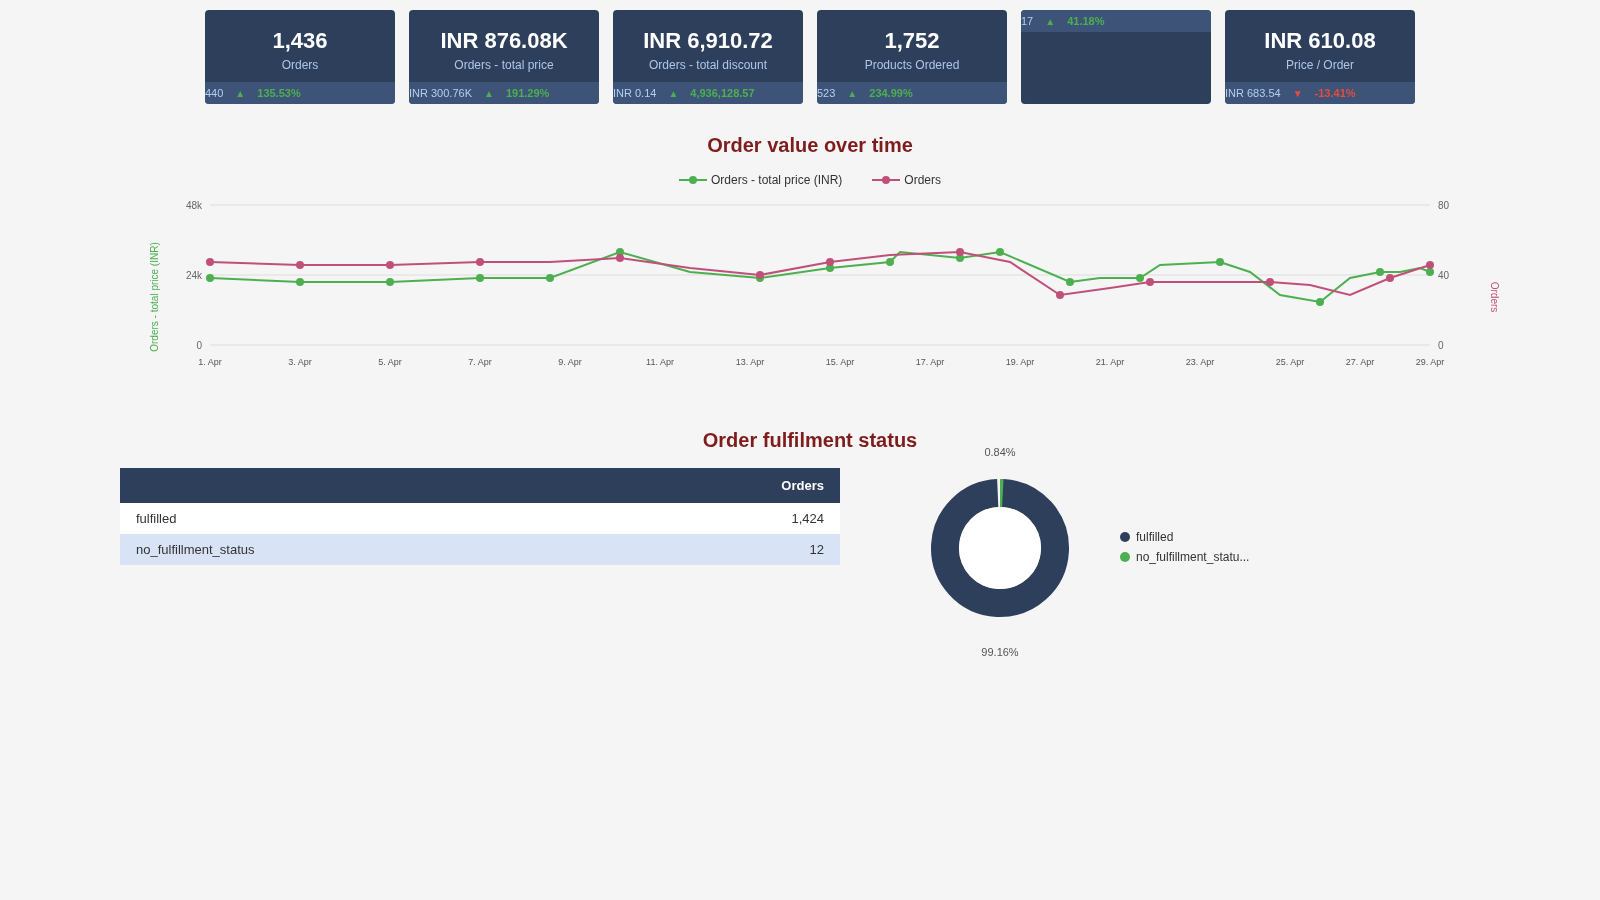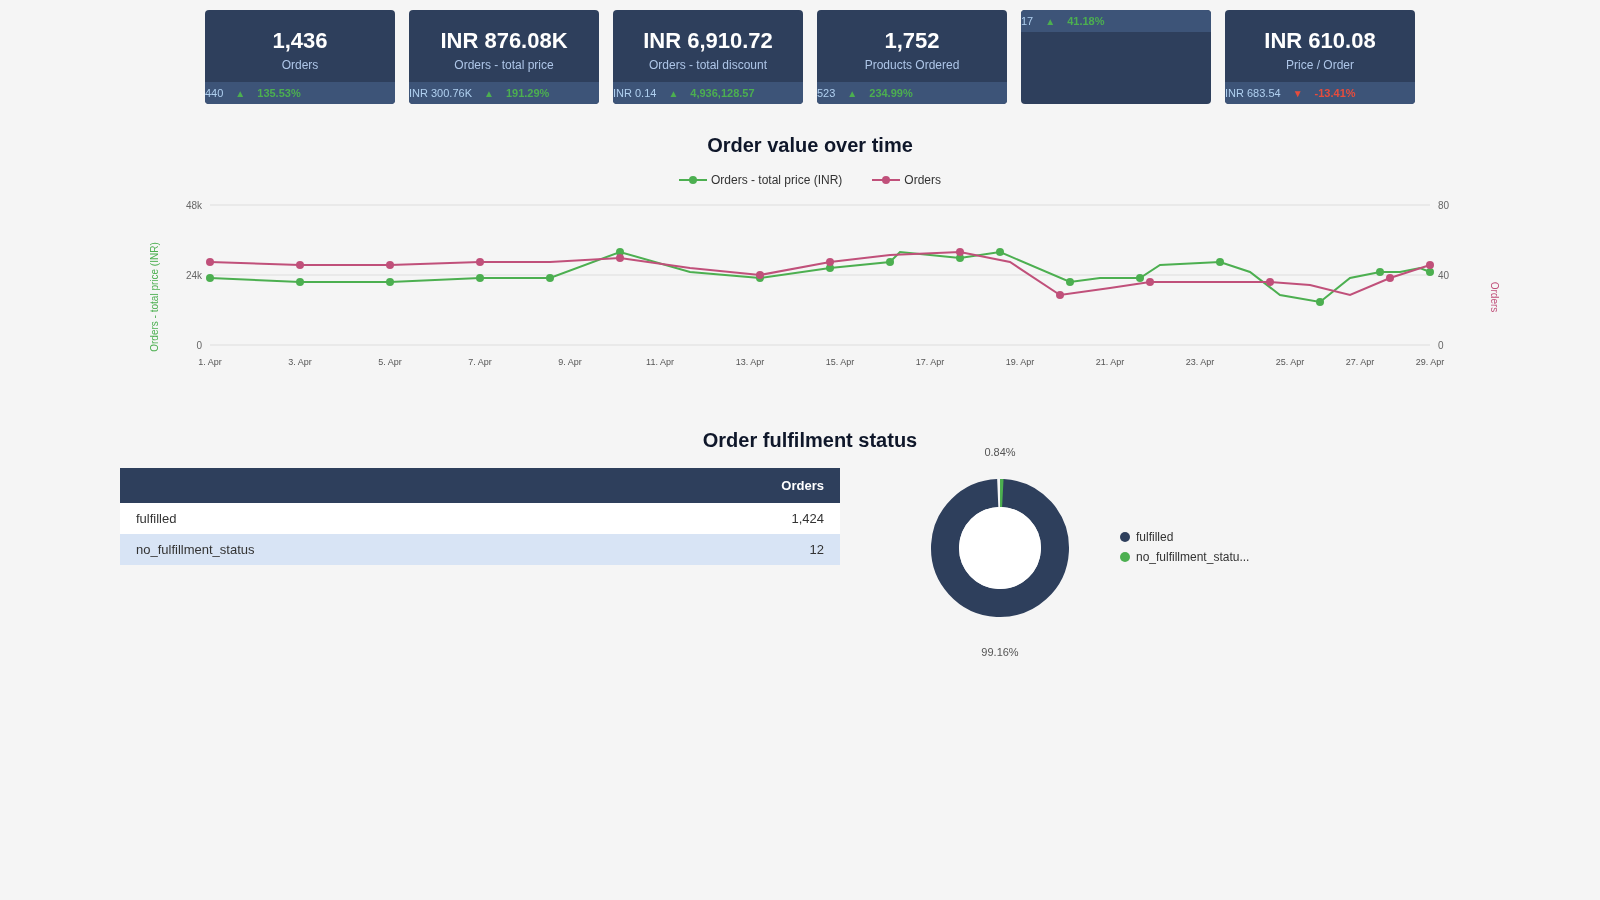--- a/index.html
+++ b/index.html
@@ -69,21 +69,21 @@
       font-weight: bold;
     }
     .arrow-up { color: #4caf50; font-size: 10px; }
     .arrow-down { color: #e74c3c; font-size: 10px; }
 
     
     .section-title {
       text-align: center;
       font-size: 20px;
       font-weight: bold;
-      color: #0f172a;
+      color: #7f1d1d;
       margin-bottom: 16px;
     }
 
     
     .chart-section {
       margin-bottom: 30px;
     }
     .chart-legend {
       display: flex;
       justify-content: center;

